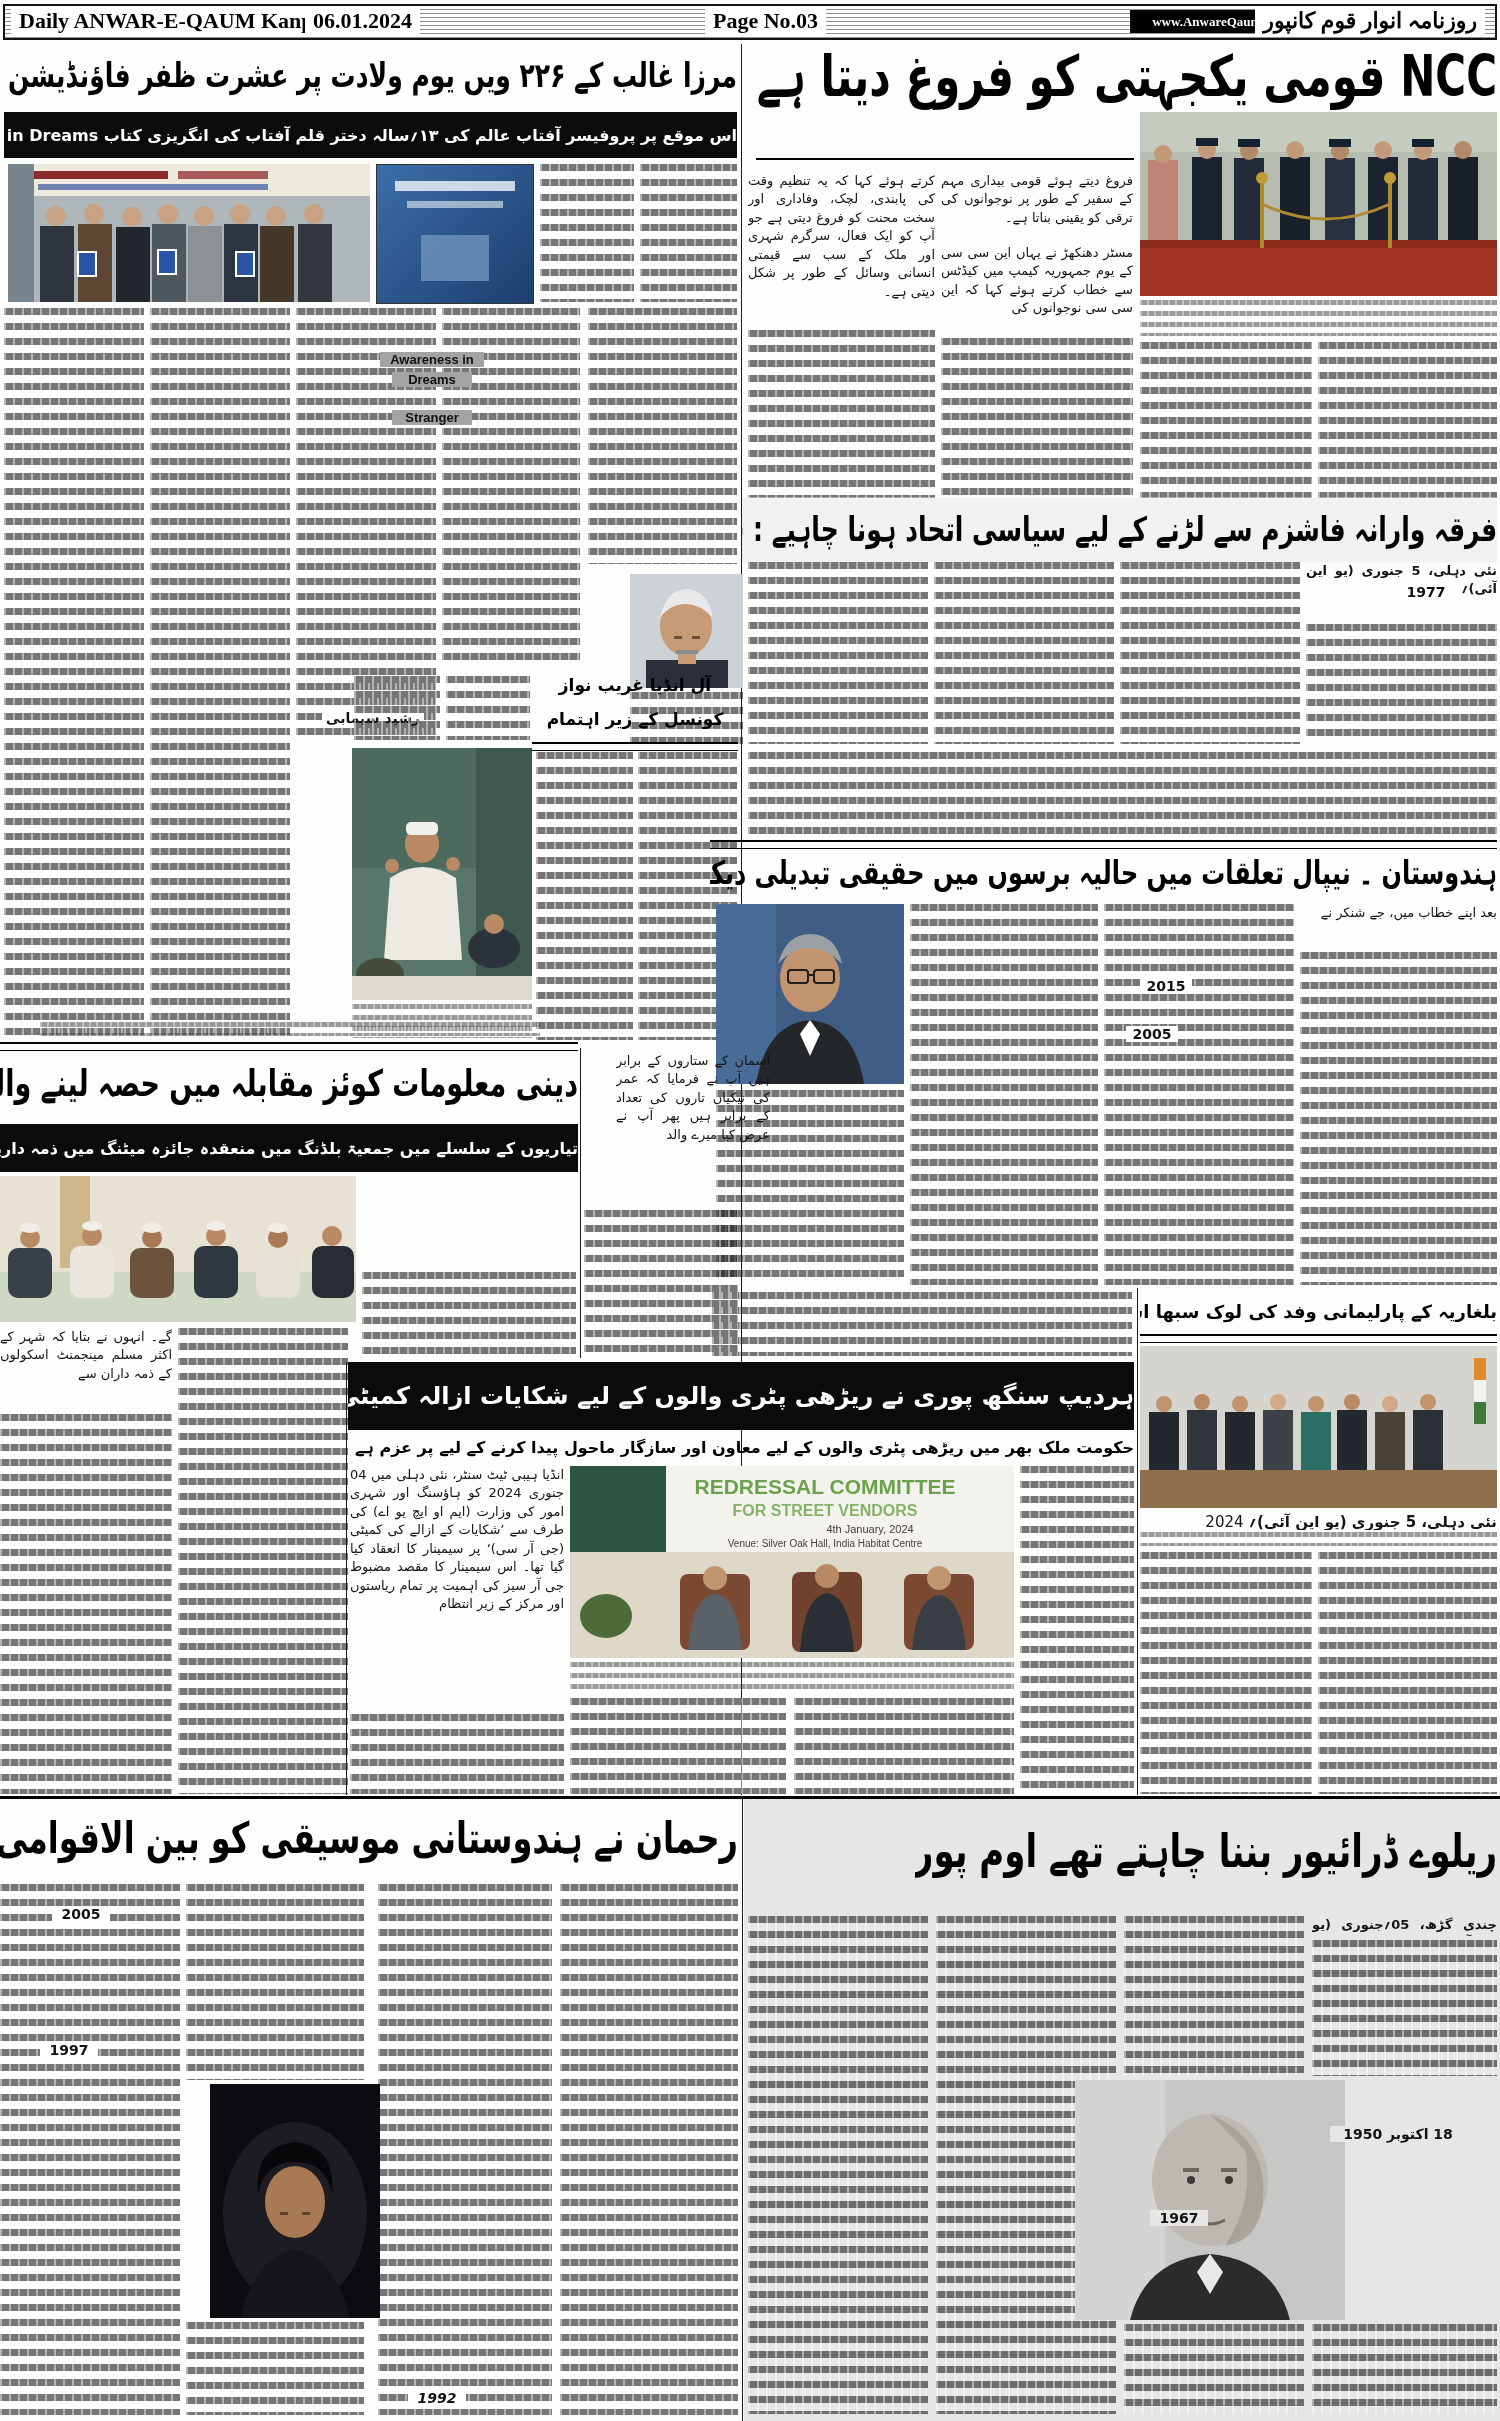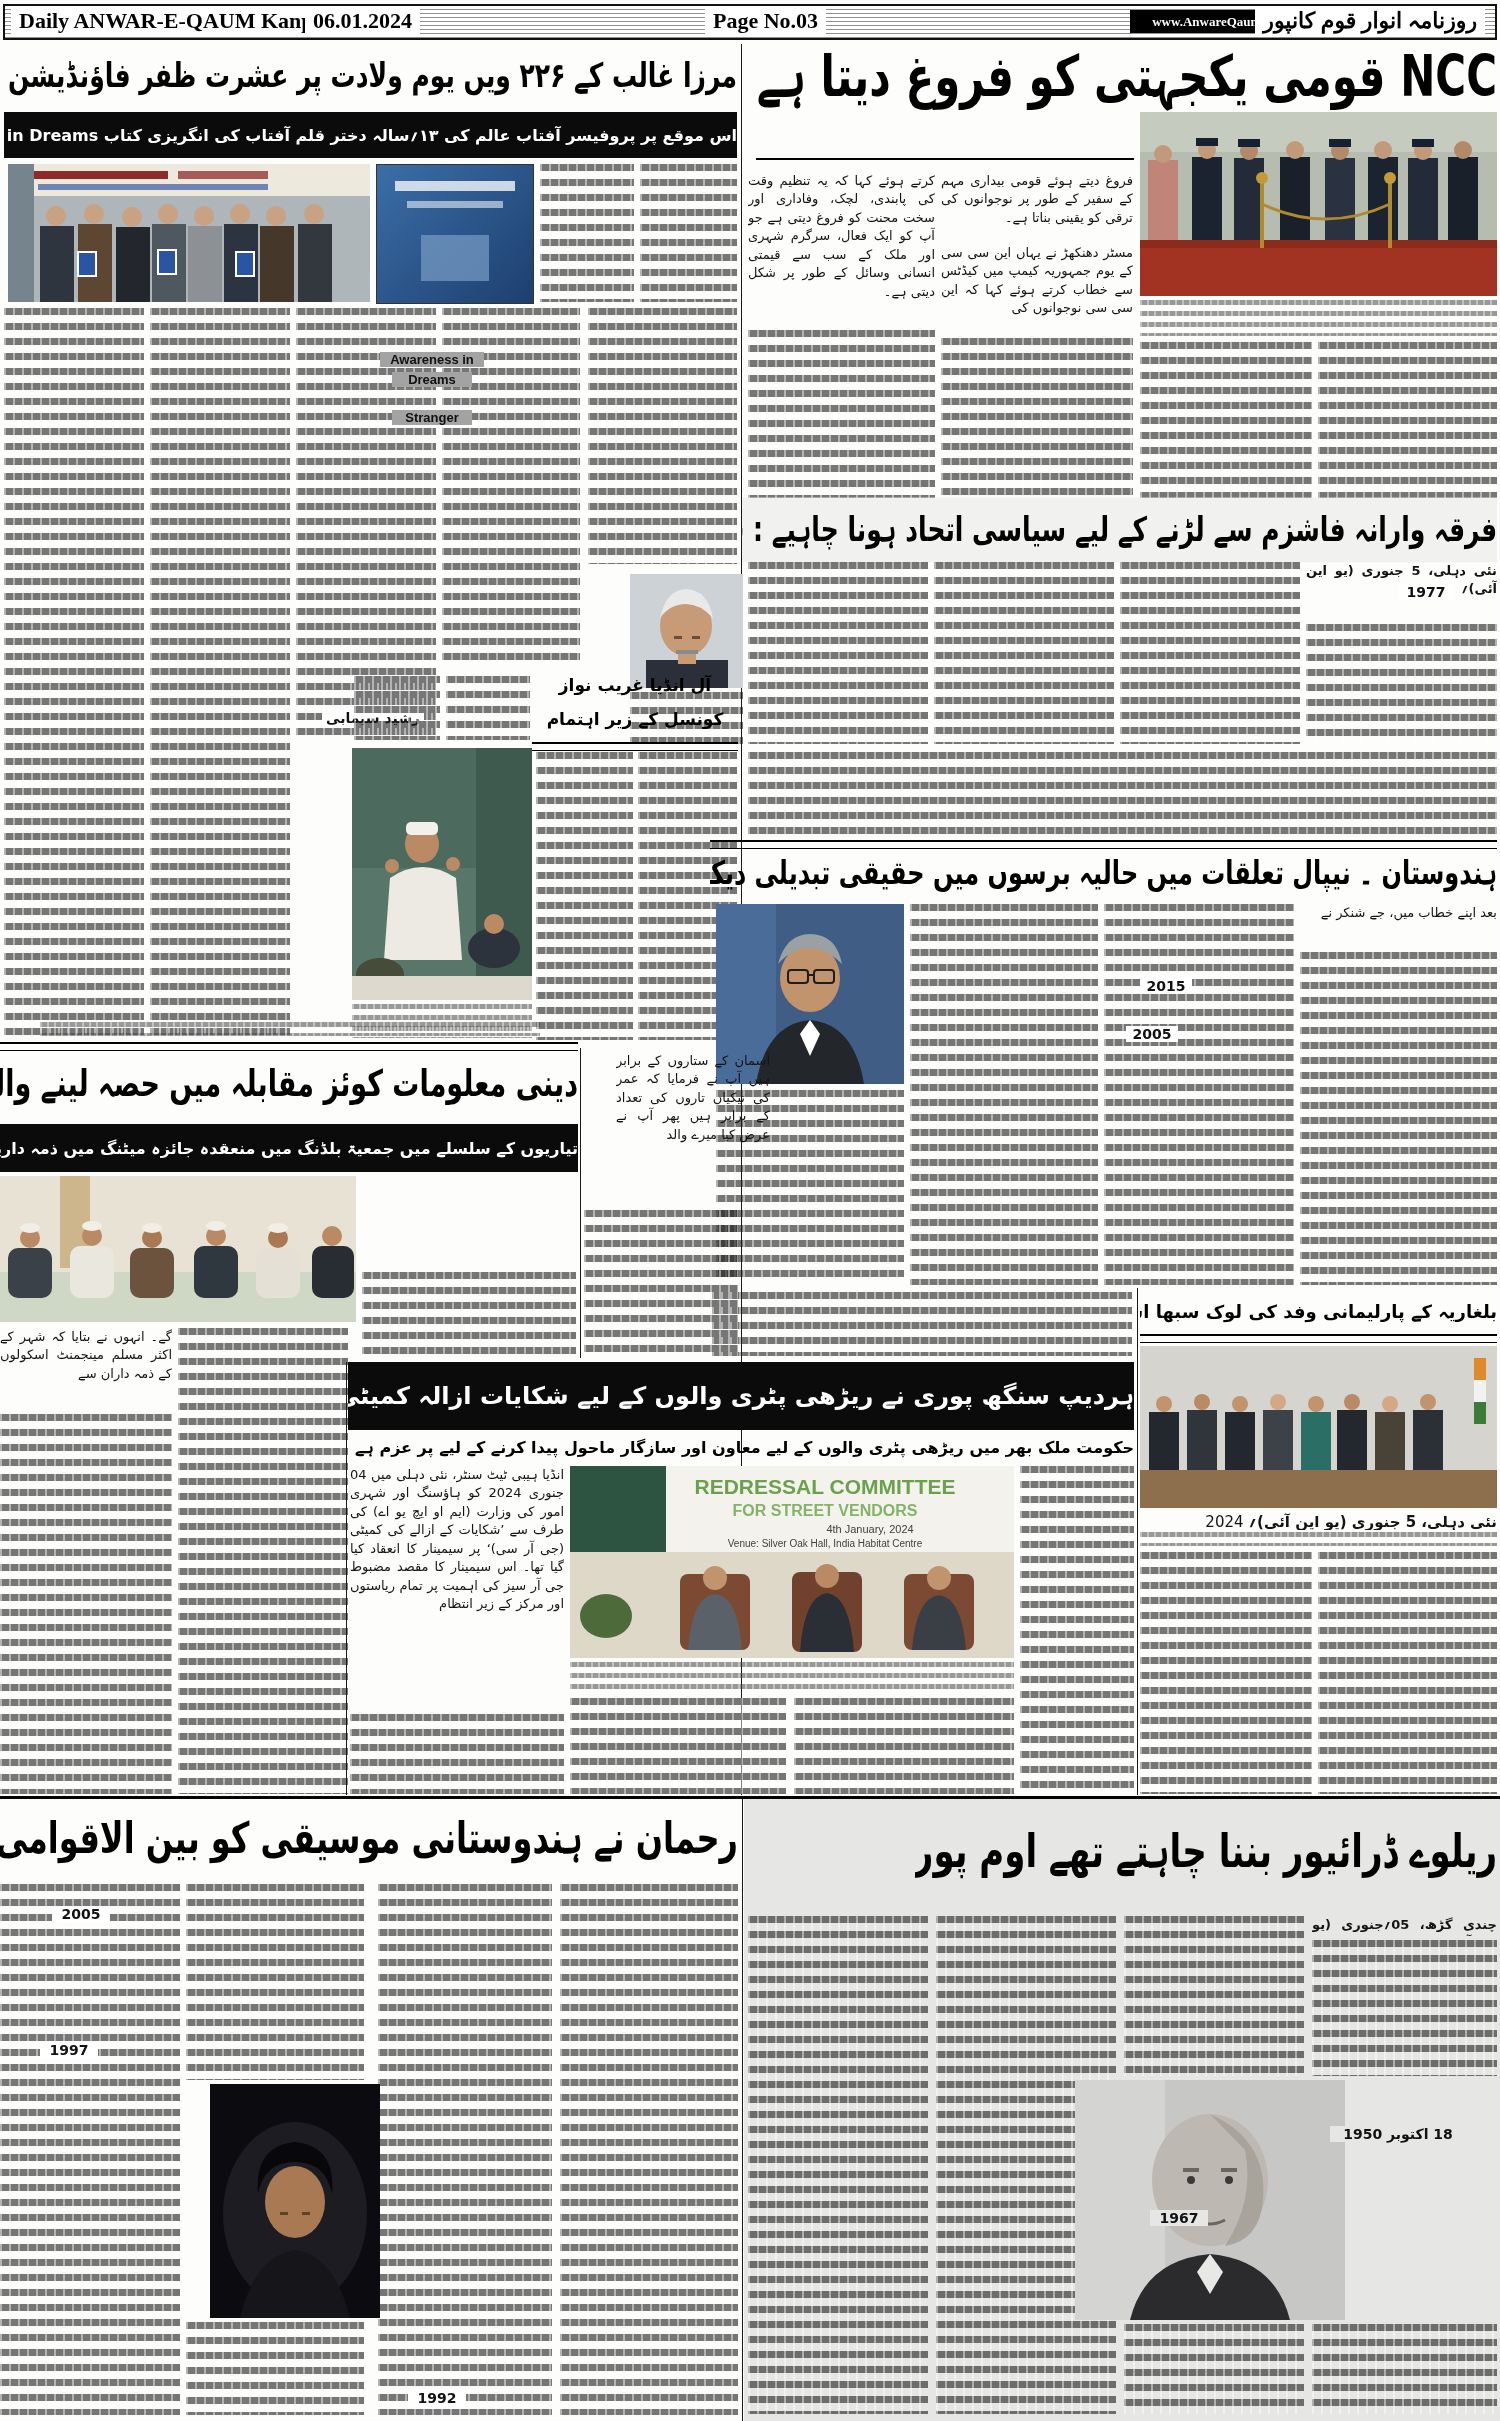--- a/index.html
+++ b/index.html
@@ -369,21 +369,21 @@
       <ellipse cx="85" cy="130" rx="72" ry="92" fill="#1c1c22"></ellipse>
       <ellipse cx="85" cy="118" rx="30" ry="36" fill="#a87952"></ellipse>
       <path d="M48 110 Q44 62 85 58 Q126 62 122 110 Q116 78 85 78 Q54 78 48 110Z" fill="#08080a"></path>
       <path d="M30 234 Q45 172 85 166 Q125 172 140 234Z" fill="#15151a"></path>
       <rect x="70" y="128" width="8" height="3" fill="#5e4226"></rect>
         <rect x="92" y="128" width="8" height="3" fill="#5e4226"></rect>
     </svg>
   </div>
   <span class="tok" style="left:52px;top:1906px;width:52px;">2005</span>
   <span class="tok" style="left:40px;top:2042px;width:52px;">1997</span>
-  <span class="tok" style="left:408px;top:2390px;width:52px;">1992</span>
+  <span class="tok" style="left:408px;top:2390px;width:52px;font-style:italic;">1992</span>
 
   <div class="abs" style="left:744px;top:1799px;width:756px;height:622px;background:#e6e6e4;"></div>
   <div class="abs vr" style="left:742px;top:1799px;height:622px;"></div>
 
 
   <div class="abs uhl stretch" style="left:915px;top:1812px;width:582px;height:78px;font-size:34px;line-height:78px;">ریلوے ڈرائیور بننا چاہتے تھے اوم پوری</div>
 
   <div class="abs bodytext" style="left:1312px;top:1916px;width:185px;height:20px;font-size:13px;">
     <span class="dateline">چندی گڑھ، 05؍جنوری (یو این آئی)؍</span>
   </div>

